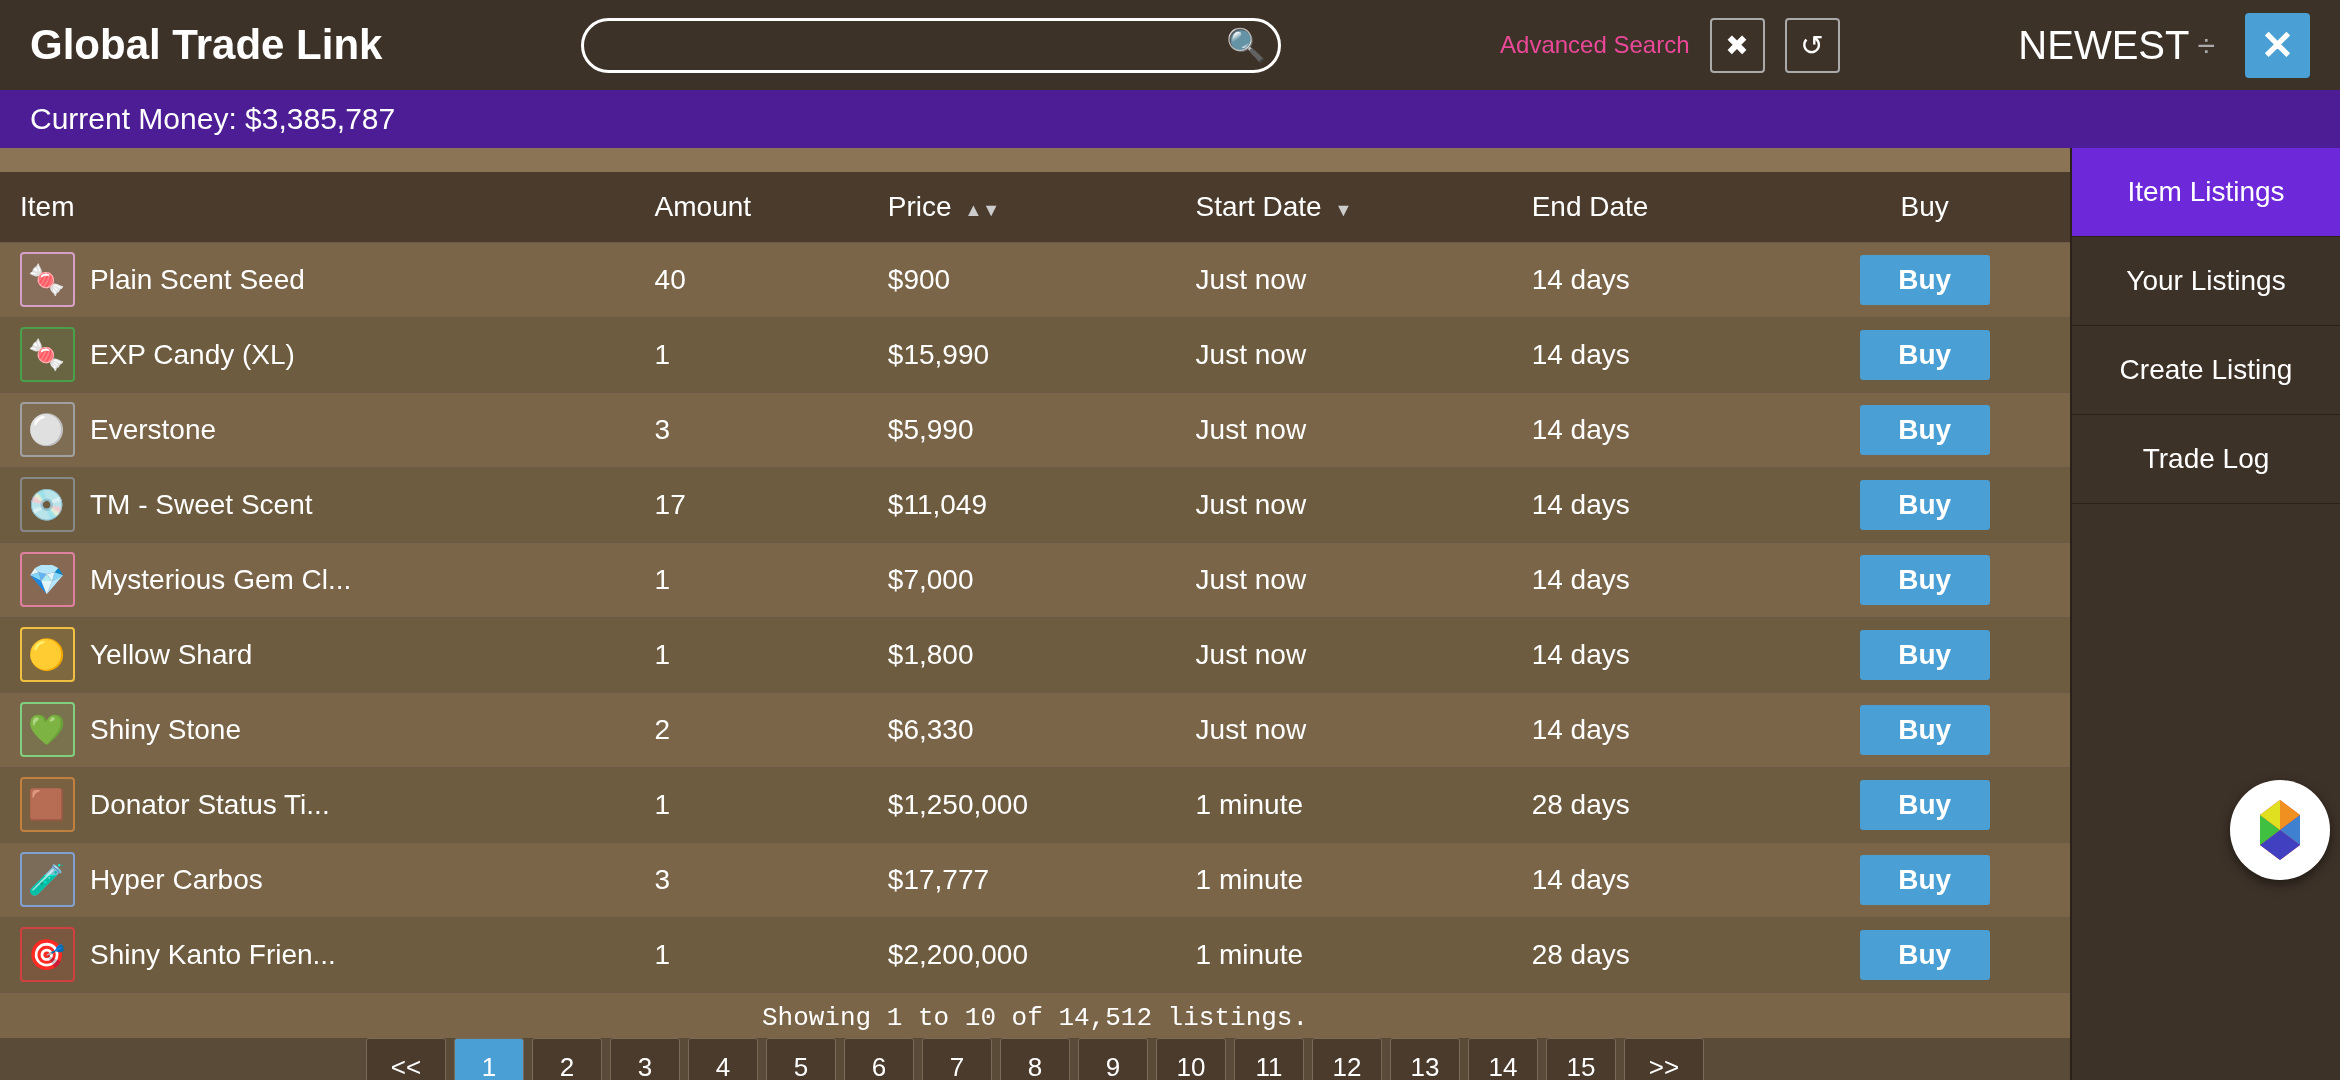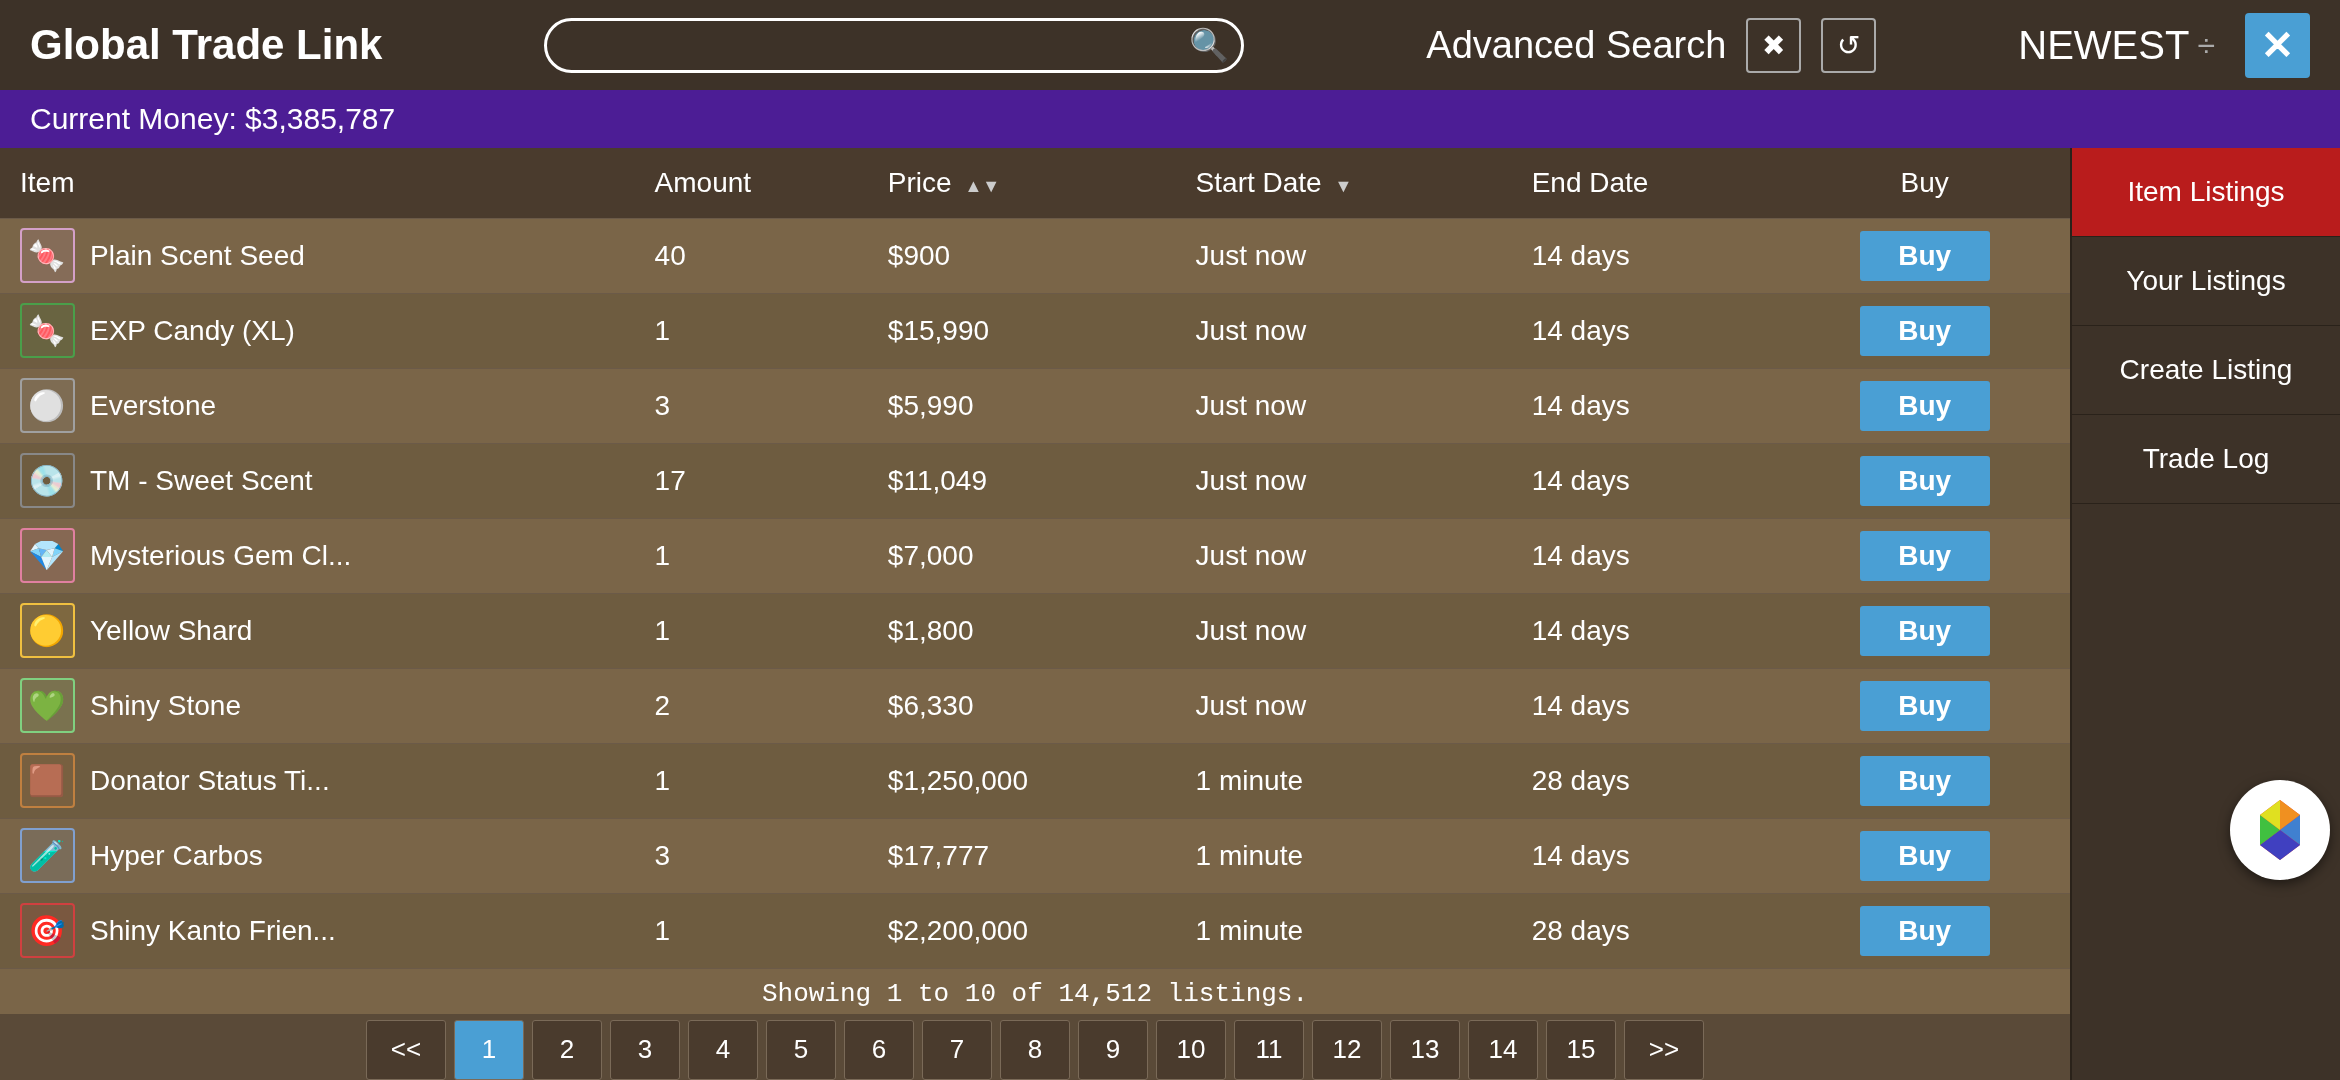--- a/index.html
+++ b/index.html
@@ -53,22 +53,22 @@
       transform: translateY(-50%);
       background: none;
       border: none;
       cursor: pointer;
       color: #fff;
       font-size: 32px;
     }
     .advanced-search-btn {
       background: none;
       border: none;
-      color: #ffffff;
-      font-size: 38px;
+      color: #ec4899;
+      font-size: 24px;
       cursor: pointer;
       white-space: nowrap;
       margin-left: 40px;
     }
     .icon-btn {
       background: none;
       border: 2px solid #aaa;
       color: #fff;
       font-size: 28px;
       width: 55px;
@@ -129,20 +129,21 @@
       display: flex;
       flex-direction: column;
       padding: 0;
     }
 
     
     .listings-table {
       width: 100%;
       border-collapse: collapse;
       flex: 1;
+      margin-top: 24px;
     }
     .listings-table thead tr {
       background: #4a3b2d;
       height: 70px;
     }
     .listings-table thead th {
       color: #fff;
       font-size: 28px;
       text-align: left;
       padding: 0 20px;
@@ -242,21 +243,21 @@
     }
     .sidebar-item {
       padding: 28px 20px;
       color: #fff;
       font-size: 28px;
       cursor: pointer;
       border-bottom: 1px solid #2a221a;
       text-align: center;
     }
     .sidebar-item.active {
-      background: #b91c1c;
+      background: #6d28d9;
     }
 
     
     .logo-overlay {
       position: absolute;
       bottom: 200px;
       right: 10px;
       width: 100px;
       height: 100px;
       border-radius: 50%;

